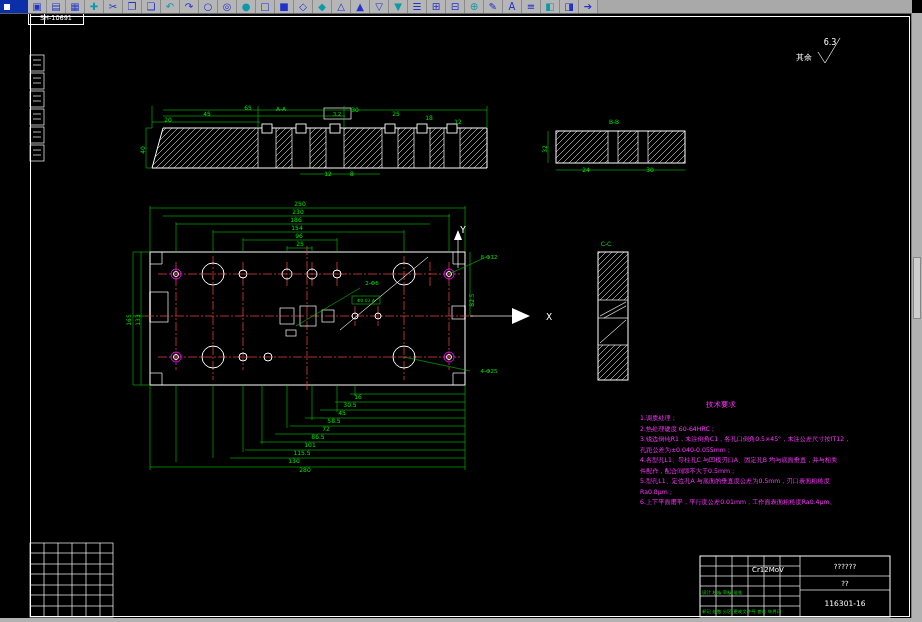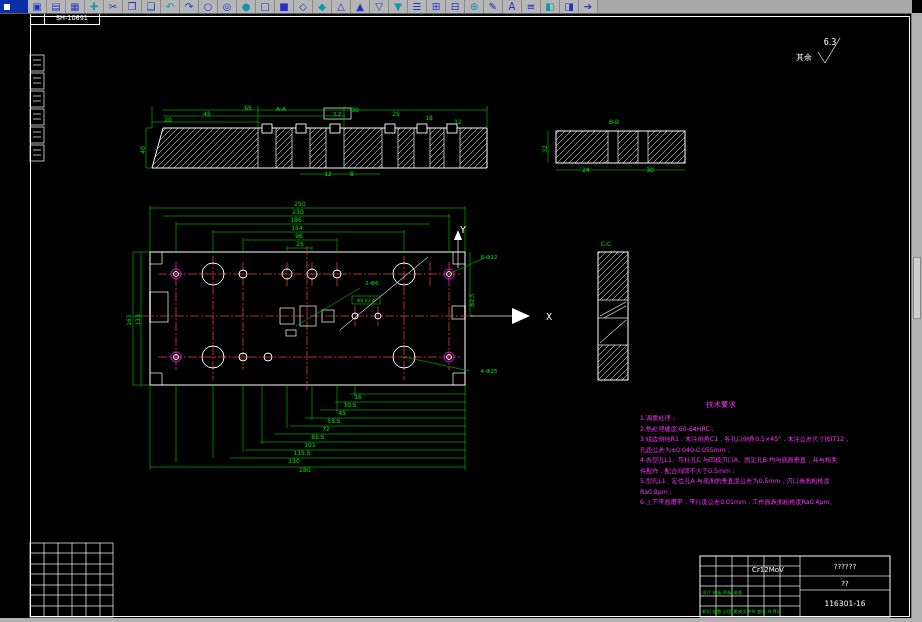--- a/index.html
+++ b/index.html
@@ -12,21 +12,21 @@
   .titlefrag .dot{position:absolute;left:4px;top:4px;width:6px;height:6px;background:#fff;}
   .tbi{flex:0 0 19px;height:13px;font-size:10px;line-height:13px;text-align:center;color:#2233cc;
        background:#b6b6b6;border-right:1px solid #8a8a8a;box-sizing:border-box;overflow:hidden;}
   .tbi:nth-child(4n){color:#0a9aa9;}
   
   .vscroll{position:absolute;top:13px;right:0;bottom:0;width:10px;background:#b2b2b2;
            border-left:1px solid #7d7d7d;z-index:5;}
   .vscroll .thumb{position:absolute;left:1px;right:1px;top:40%;height:60px;background:#cfcfcf;border:1px solid #888;}
   .hstrip{position:absolute;left:0;right:10px;bottom:0;height:4px;background:#b2b2b2;z-index:5;}
   
-  .hdrbox{position:absolute;left:44px;top:13px;width:54px;height:10px;border:1px solid #fff;
+  .hdrbox{position:absolute;left:28px;top:13px;width:54px;height:10px;border:1px solid #fff;
           color:#fff;font-size:6.5px;line-height:9px;text-align:center;z-index:4;}
   .hdrbox2{position:absolute;left:30px;top:13px;width:13px;height:10px;border:1px solid #fff;z-index:4;}
   svg{position:absolute;left:0;top:0;z-index:1;}
   svg text{font-family:"DejaVu Sans",sans-serif;}
   text.dim{fill:#00e400;}
   text.wlab{fill:#ffffff;}
   text.note{fill:#ff35ff;}
   .w{stroke:#fff;stroke-width:1;fill:none;}
   .wt{stroke:#fff;stroke-width:0.7;fill:none;}
   .g{stroke:#00c800;stroke-width:0.6;fill:none;}

